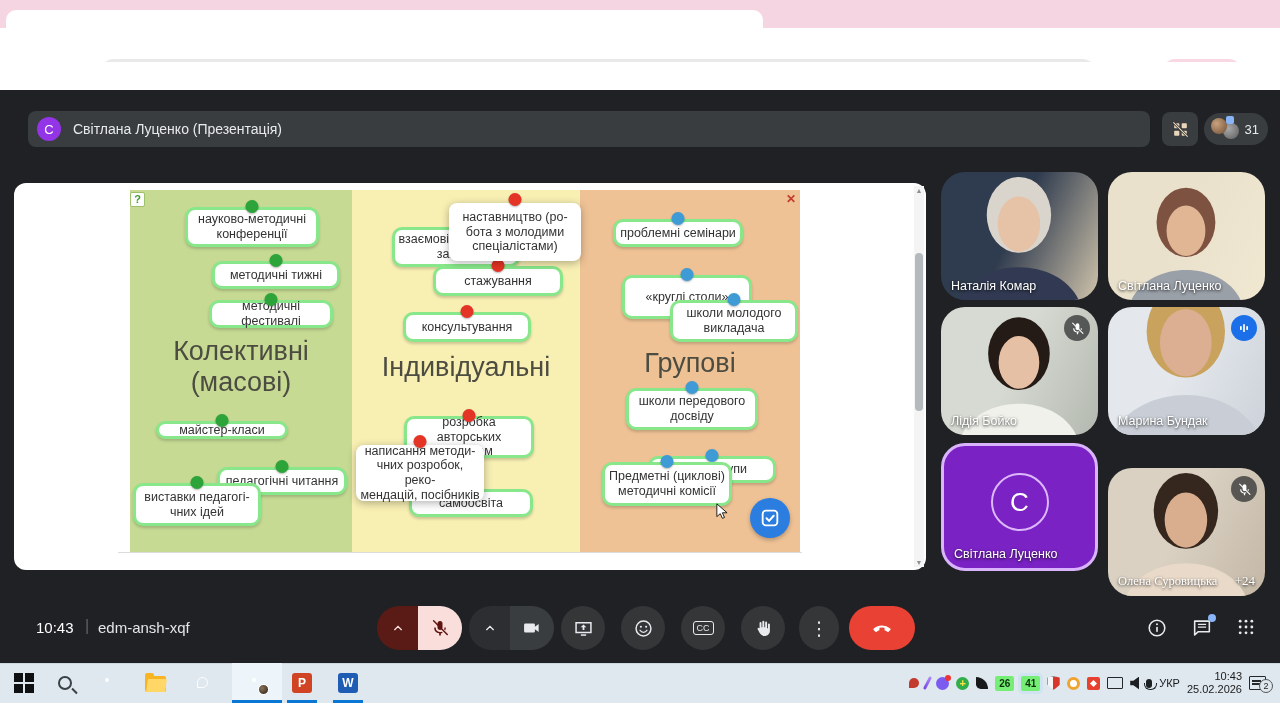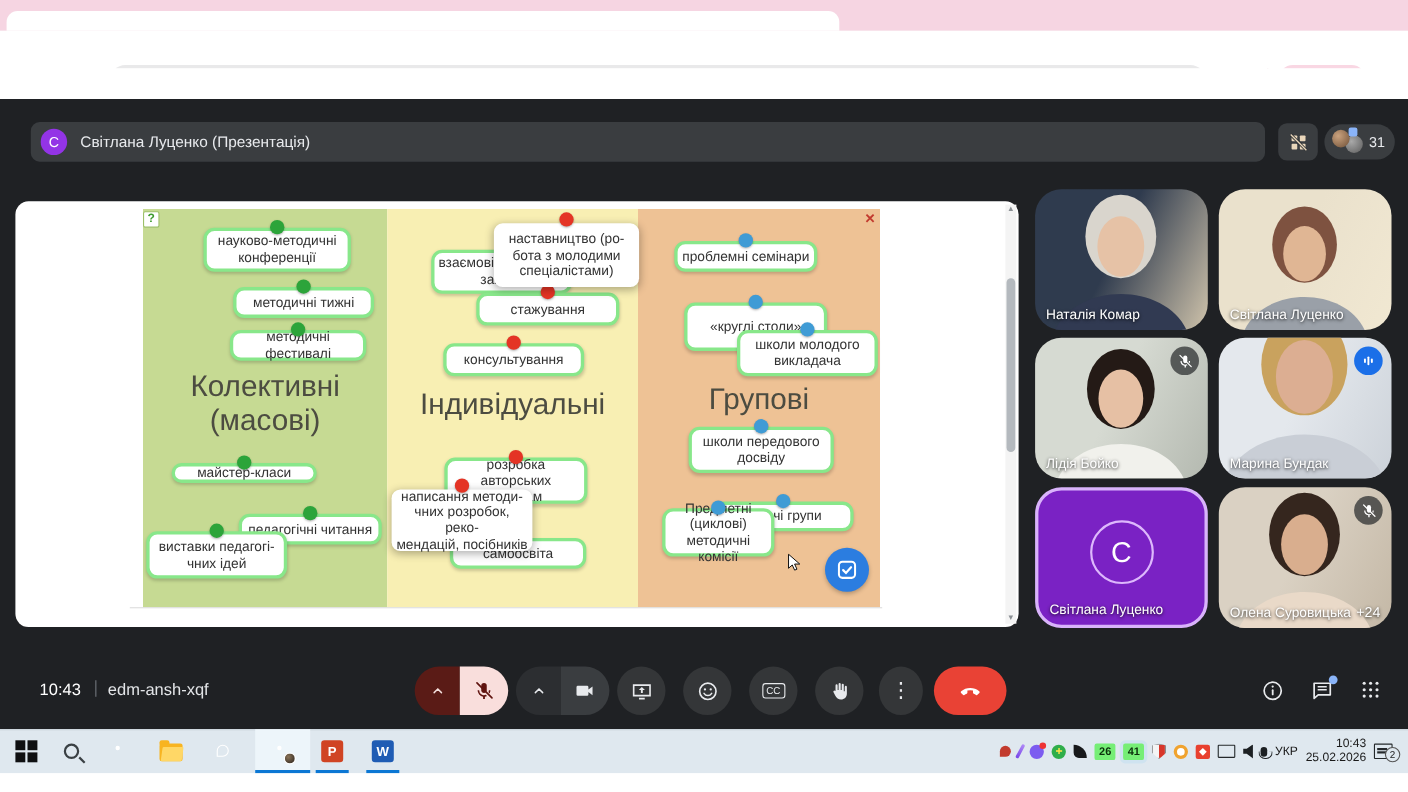--- a/index.html
+++ b/index.html
@@ -383,21 +383,21 @@
 чних розробок, реко-
 мендацій, посібників<span class="dot" style="background: rgb(228, 52, 37);"></span></div>
       <div class="card" style="left: 409px; top: 489px; width: 124px; height: 28px; z-index: 1;">самоосвіта</div>
       <div class="card" style="left: 613px; top: 219px; width: 130px; height: 28px; z-index: 1;">проблемні семінари<span class="dot" style="background: rgb(63, 155, 213);"></span></div>
       <div class="card" style="left: 622px; top: 275px; width: 130px; height: 44px; z-index: 1;">«круглі столи»<span class="dot" style="background: rgb(63, 155, 213);"></span></div>
       <div class="card" style="left: 670px; top: 300px; width: 128px; height: 42px; z-index: 2;">школи молодого
 викладача<span class="dot" style="background: rgb(63, 155, 213);"></span></div>
       <div class="card" style="left: 626px; top: 388px; width: 132px; height: 42px; z-index: 1;">школи передового
 досвіду<span class="dot" style="background: rgb(63, 155, 213);"></span></div>
       <div class="card" style="left: 648px; top: 456px; width: 128px; height: 27px; z-index: 1;">творчі групи<span class="dot" style="background: rgb(63, 155, 213);"></span></div>
-      <div class="card" style="left: 602px; top: 462px; width: 102px; height: 44px; z-index: 2; text-align: center;">Предметні (циклові)
+      <div class="card" style="left: 602px; top: 462px; width: 130px; height: 44px; z-index: 2; text-align: center;">Предметні (циклові)
 методичні комісії<span class="dot" style="background: rgb(63, 155, 213);"></span></div>
     </div>
   <span id="map-helper">?</span>
   <span id="map-close">✕</span>
   <div id="check-fab">
       <svg class="ic" width="22" height="22">
         <use href="#i-check"></use>
       </svg>
     </div>
   <span id="slide-cursor">
@@ -453,21 +453,21 @@
           <svg class="ic" width="16" height="16">
             <use href="#i-eq"></use>
           </svg>
         </span>
         <span class="pname">Марина Бундак</span>
       </div>
       <div class="tile active" style="left: 941px; top: 443px;">
         <span class="letter-circle">C</span>
         <span class="pname">Світлана Луценко</span>
       </div>
-      <div class="tile" style="left: 1108px; top: 443px; background: linear-gradient(115deg, rgb(218, 209, 195) 0px, rgb(218, 209, 195) 45%, rgb(196, 184, 166));">
+      <div class="tile" style="left: 1108px; top: 468px; background: linear-gradient(115deg, rgb(218, 209, 195) 0px, rgb(218, 209, 195) 45%, rgb(196, 184, 166)); font-family: Liberation Serif, serif;">
         <svg class="person" width="157" height="128" viewBox="0 0 157 128" style="transform:scale(1.15)">
           <ellipse cx="78" cy="54" rx="28" ry="33" fill="#35261e"></ellipse>
           <ellipse cx="78" cy="62" rx="18.5" ry="24" fill="#d9ae8e"></ellipse>
           <path d="M26 128 C44 90 112 90 130 128 Z" fill="#e9d9c8"></path>
         </svg>
         <span class="badge mute">
           <svg class="ic" width="15" height="15">
             <use href="#i-micoff"></use>
           </svg>
         </span>

